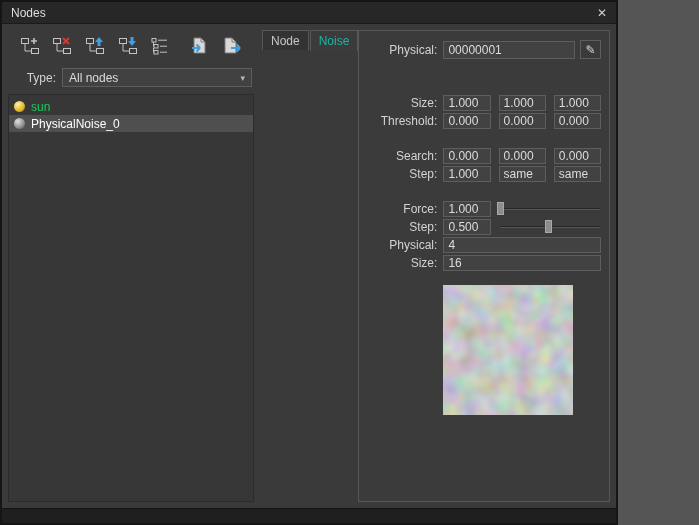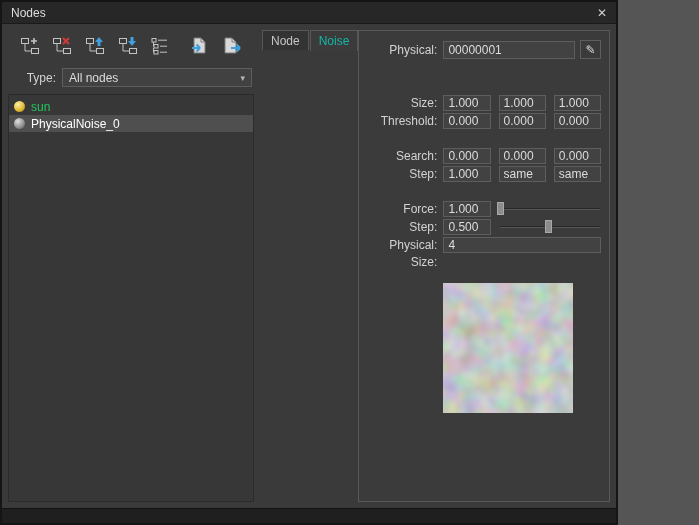--- a/index.html
+++ b/index.html
@@ -294,20 +294,23 @@
 
         <div class="prow">
           <label>Physical:</label>
           <div class="cols">
             <input class="field full" type="text" value="4" style="">
           </div>
         </div>
 
         <div class="prow">
           <label>Size:</label>
+          <div class="cols">
+            <input class="field full" type="text" value="16" style="">
+          </div>
         </div>
 
         <div class="preview-wrap">
           <svg width="130" height="130">
             <filter id="nz" x="0" y="0" width="100%" height="100%">
               <feTurbulence type="fractalNoise" baseFrequency="0.055" numOctaves="2" seed="7"></feTurbulence>
               <feGaussianBlur stdDeviation="1.4"></feGaussianBlur>
               <feComponentTransfer>
                 <feFuncR type="linear" slope="0.55" intercept="0.28"></feFuncR>
                 <feFuncG type="linear" slope="0.55" intercept="0.30"></feFuncG>

